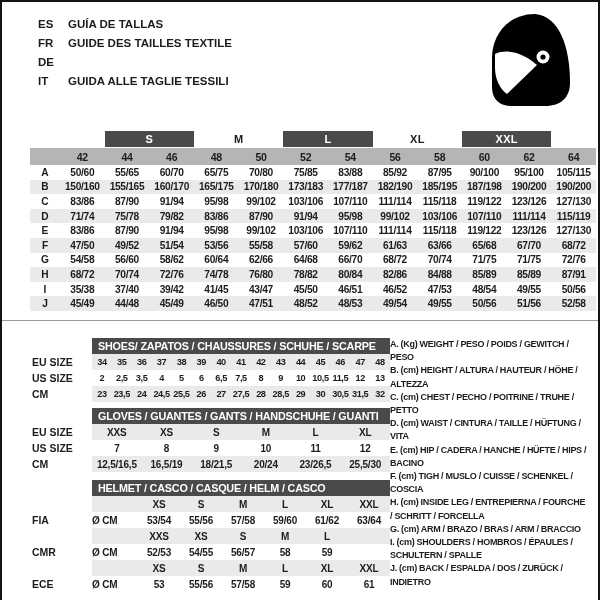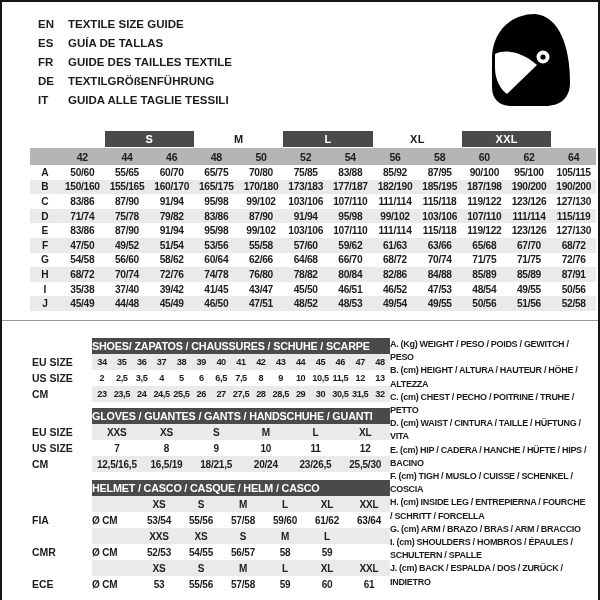--- a/index.html
+++ b/index.html
@@ -28,51 +28,46 @@
   .tt-letter{text-align:center;}
   .tt-cell{text-align:center;letter-spacing:-0.3px;}
   .divider{position:absolute;left:0;right:0;top:318px;height:1px;background:#9a9a9a;}
   
   .section{position:absolute;left:0;width:400px;}
   #shoes-section{top:336px;}
   #gloves-section{top:406px;}
   #helmet-section{top:478px;}
   .sec-label{position:absolute;left:30px;height:16px;display:flex;align-items:center;font-size:10.5px;}
   .sec-table{position:absolute;left:90px;top:0;width:298px;}
-  .sec-bar{height:16px;background:#4a4a4a;color:#fff;font-size:10.8px;display:flex;align-items:center;padding-left:0;letter-spacing:-0.2px;white-space:nowrap;box-sizing:border-box;}
+  .sec-bar{height:16px;background:#4a4a4a;color:#fff;font-size:10.8px;display:flex;align-items:center;padding-left:6px;letter-spacing:-0.2px;white-space:nowrap;box-sizing:border-box;}
   .sec-row{display:grid;height:16px;align-items:center;text-align:center;}
   .sec-row.stripe{background:#eaeaea;}
   .shoes-grid{grid-template-columns:repeat(15,1fr);font-size:9.2px;letter-spacing:-0.4px;}
   .gloves-grid{grid-template-columns:repeat(6,1fr);font-size:10px;letter-spacing:-0.2px;}
   .helmet-grid{grid-template-columns:46px repeat(6,1fr);font-size:10px;letter-spacing:-0.2px;}
   .helmet-grid .first{text-align:left;}
   
   .legend{position:absolute;left:388px;top:336px;width:198px;font-size:9px;line-height:13.2px;letter-spacing:-0.3px;}
 </style>
 </head>
 <body>
 
 <div class="canvas">
 
   <div class="lang-header" id="lang-list">
       <div class="lang-row">
-        <div class="lang-code">EN</div>
-        <div class="lang-title">TEXTILE SIZE GUIDE</div>
-      </div>
-      <div class="lang-row">
         <div class="lang-code">ES</div>
         <div class="lang-title">GUÍA DE TALLAS</div>
       </div>
       <div class="lang-row">
         <div class="lang-code">FR</div>
         <div class="lang-title">GUIDE DES TAILLES TEXTILE</div>
       </div>
       <div class="lang-row">
         <div class="lang-code">DE</div>
-        <div class="lang-title">TEXTILGRÖßENFÜHRUNG</div>
       </div>
       <div class="lang-row">
         <div class="lang-code">IT</div>
         <div class="lang-title">GUIDA ALLE TAGLIE TESSILI</div>
       </div>
     </div>
 
   <div class="helmet-icon-wrap">
     <svg width="100" height="104" viewBox="0 0 100 104">
       <path d="M 55,6 C 28,6 12,27 12,50 L 12,79 C 12,92 20,98 32,98 L 65,98 C 81,98 90,89 90,75 C 90,38 79,8 55,6 Z" fill="#000"></path>

